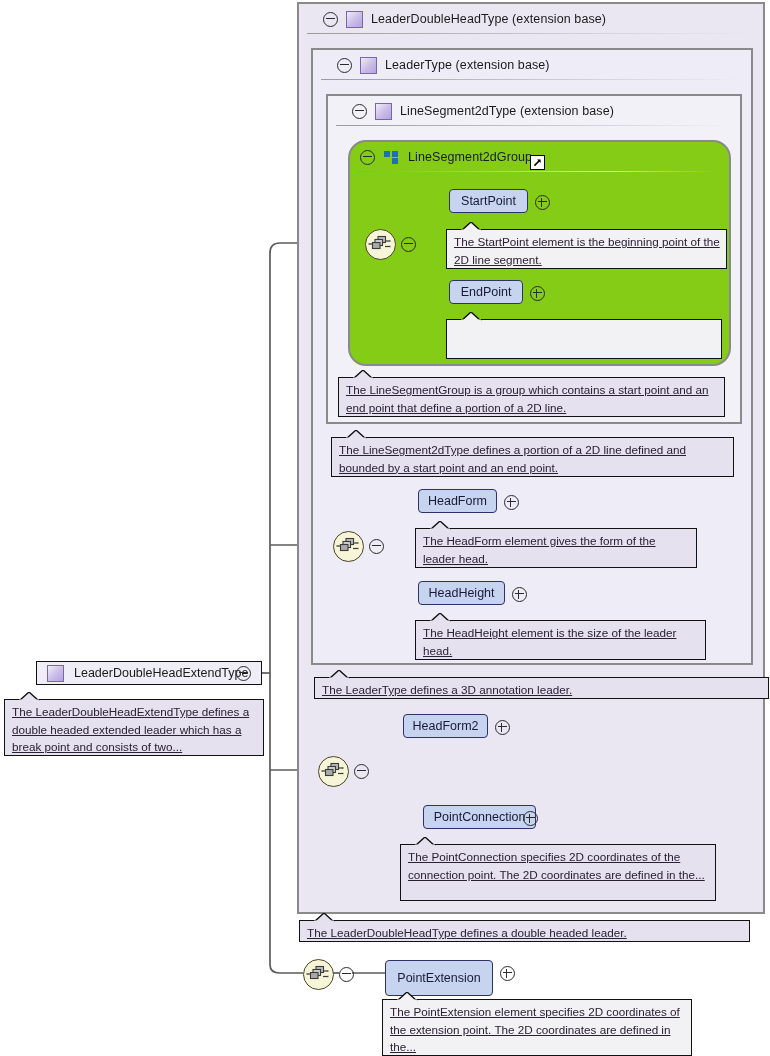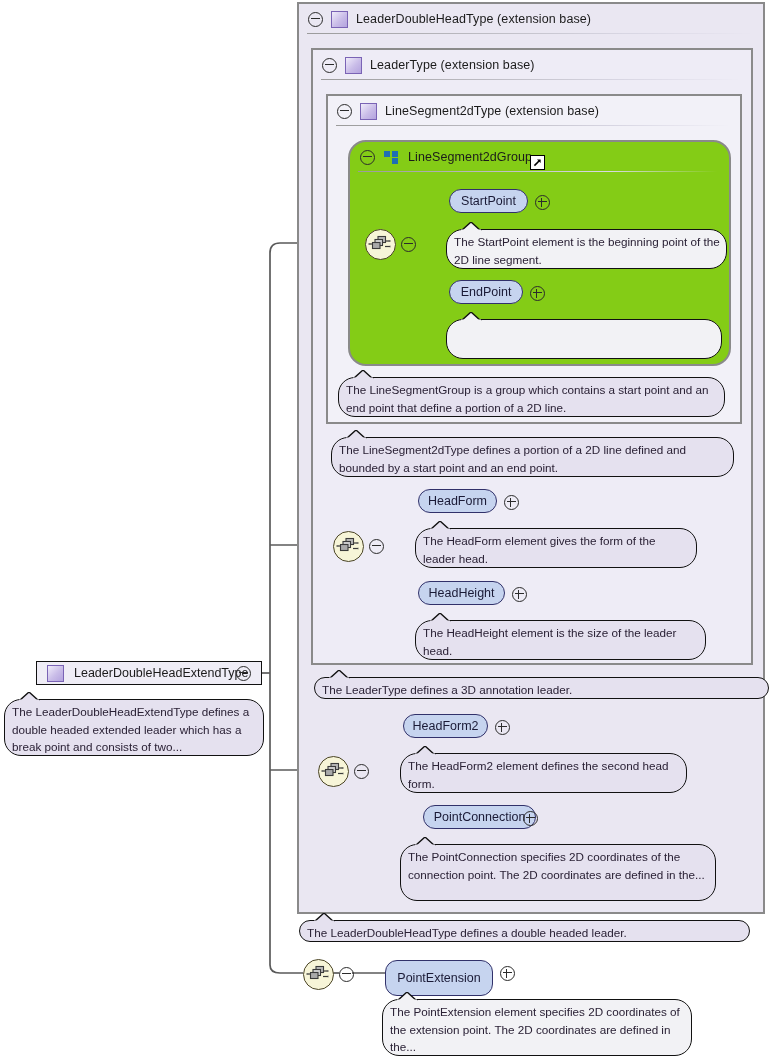--- a/index.html
+++ b/index.html
@@ -23,21 +23,21 @@
     box-sizing:border-box;
     border:2px solid #8a8a8a;
     background:#eceaf4;
   }
   .ctbox.lvl1{background:#eae7f2;}
   .ctbox.lvl2{background:#eeecf6;}
   .ctbox.lvl3{background:#f2f1f8;}
   .ctbox .cthead{
     position:absolute;left:0;top:0;right:0;height:30px;
     display:flex;align-items:center;gap:8px;
-    padding-left:9px;
+    padding-left:24px;
     box-sizing:border-box;
   }
   .ctbox .cthead .sep{
     position:absolute;left:8px;right:10px;bottom:0;height:1px;
     background:linear-gradient(to right,#9b9b9b,#d7d5e2 70%,rgba(215,213,226,0));
   }
   .ctlabel{font-size:12.5px;color:#1b1b1b;white-space:nowrap;letter-spacing:.1px;}
 
   
   .grpbox{
@@ -96,38 +96,39 @@
     background:#efedf6;
     display:flex;align-items:center;gap:10px;
     padding-left:10px;
     font-size:12.5px;
   }
 
   
   .elem{
     position:absolute;box-sizing:border-box;
     border:1.5px solid #31316a;
-    border-radius:12px;
+    border-radius:4px;
     background:#c6d4ef;
     display:flex;align-items:center;justify-content:center;
     font-size:12.5px;color:#1a1a36;
     white-space:nowrap;
     padding:0 20px;
   }
 
   
   .annot{
     position:absolute;box-sizing:border-box;
     border:1.4px solid #111;
-    border-radius:17px;
+    border-radius:0;
     background:#e5e1ef;
     color:#2a2135;
     font-size:11.7px;
     line-height:17.5px;
     padding:3px 6px 8px 7px;
+    text-decoration:underline;
   }
   .annot.white{background:#f2f2f5;}
   .annot .tail{
     position:absolute;top:-8px;left:14px;width:22px;height:9px;
     overflow:hidden;
   }
   .annot .tail svg{display:block;}
 
   
   .seq{
@@ -388,29 +389,20 @@
         <path d="M0,8.6 H20" stroke="#e5e1ef" stroke-width="2.2"></path>
       </svg>
     </span>
     <span>The LeaderType defines a 3D annotation leader.</span>
   </div>
 
   <div class="elem" style="left:403px;top:714px;width:85px;height:24px;">
     <span>HeadForm2</span>
   </div>
   <span class="toggle plus abs" style="left:495px;top:720px;"></span>
-  <div class="annot" style="left:400px;top:753px;width:287px;height:40px;">
-    <span class="tail">
-      <svg width="22" height="9" viewBox="0 0 22 9">
-        <path d="M0,9 L10,0 L20,9" fill="#e5e1ef" stroke="#111" stroke-width="1.4" stroke-linejoin="round"></path>
-        <path d="M0,8.6 H20" stroke="#e5e1ef" stroke-width="2.2"></path>
-      </svg>
-    </span>
-    <span>The HeadForm2 element defines the second head form.</span>
-  </div>
 
   <div class="elem" style="left:403px;top:805px;width:113px;height:24px;margin-left:20px;">
     <span>PointConnection</span>
   </div>
   <span class="toggle plus abs" style="left:523px;top:811px;"></span>
   <div class="annot" style="left:400px;top:844px;width:316px;height:57px;">
     <span class="tail">
       <svg width="22" height="9" viewBox="0 0 22 9">
         <path d="M0,9 L10,0 L20,9" fill="#e5e1ef" stroke="#111" stroke-width="1.4" stroke-linejoin="round"></path>
         <path d="M0,8.6 H20" stroke="#e5e1ef" stroke-width="2.2"></path>

